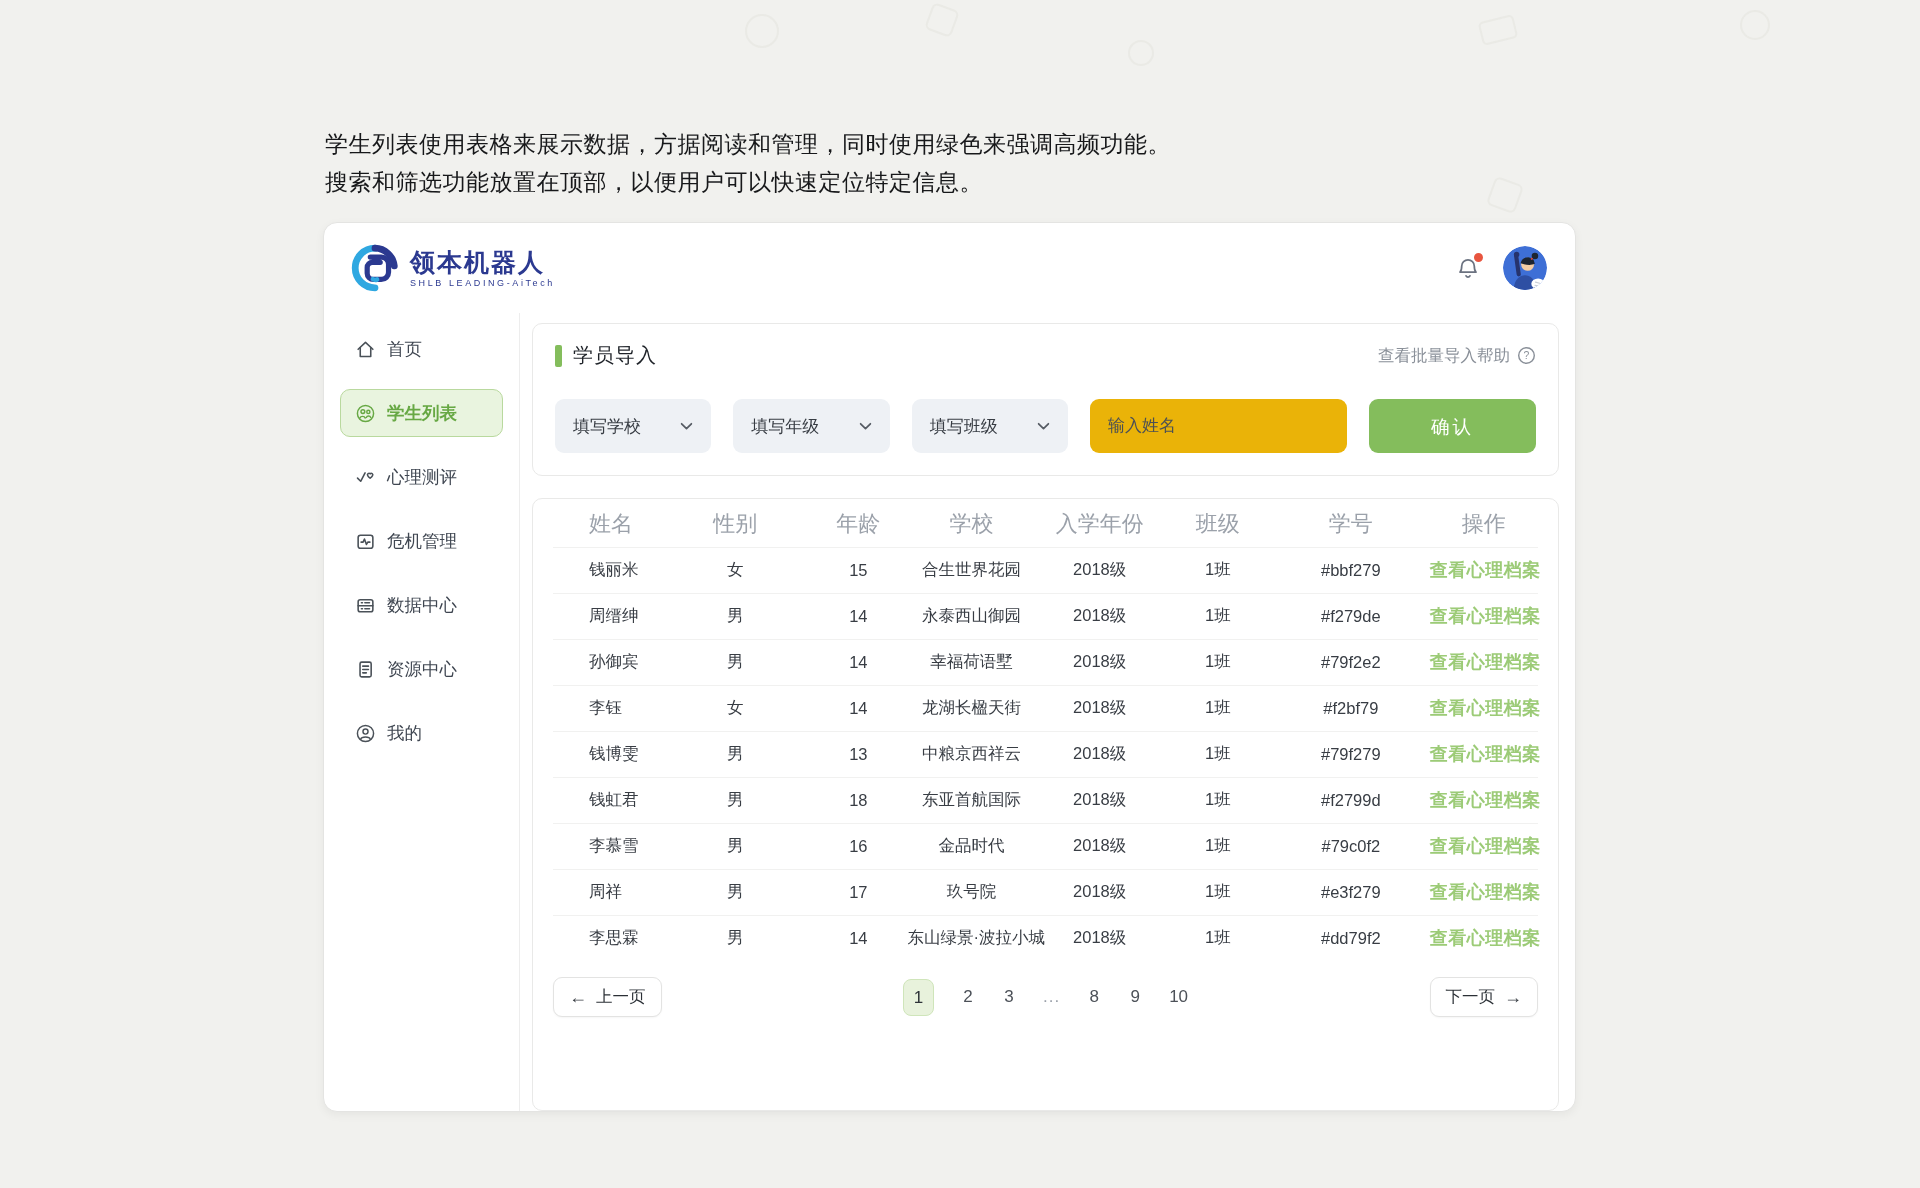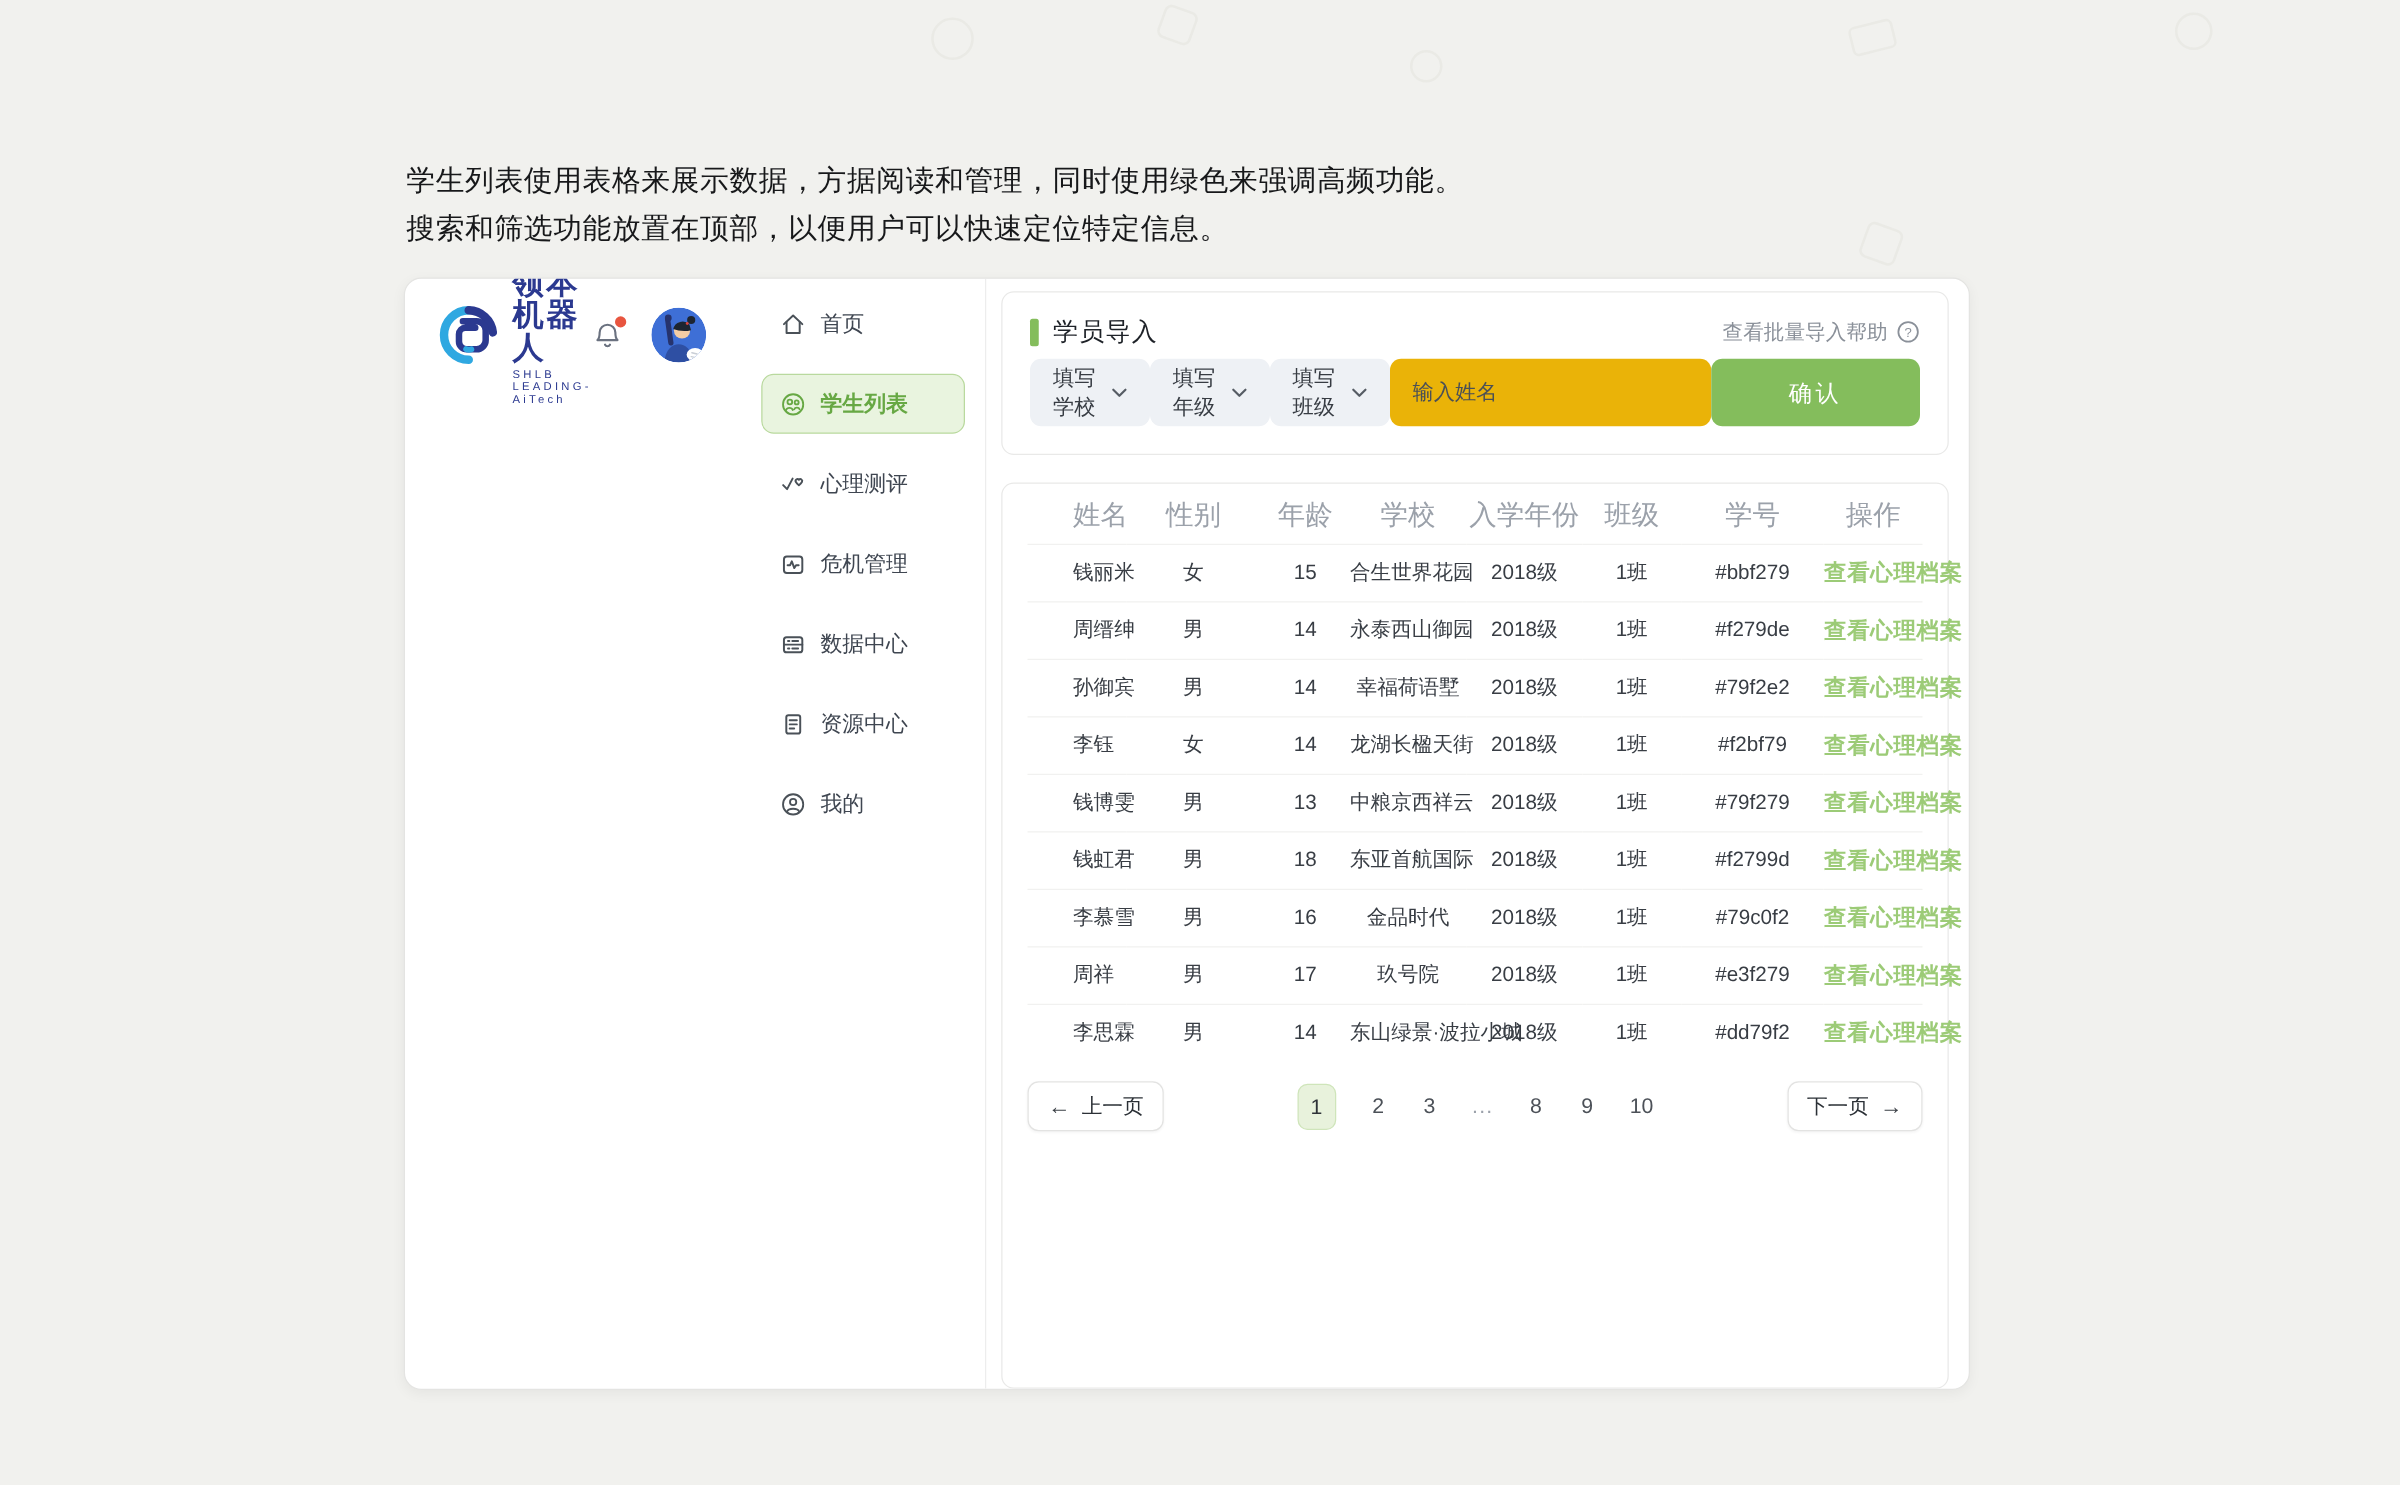--- a/index.html
+++ b/index.html
@@ -30,21 +30,21 @@
 
   .description{
     position:absolute;left:325px;top:125px;
     font-size:23px;line-height:38px;color:#17181a;letter-spacing:.5px;
   }
 
   .card{
     position:absolute;left:323px;top:222px;width:1253px;height:890px;
     background:#fff;border:1px solid #e4e4e2;border-radius:14px;
     box-shadow:0 3px 10px rgba(0,0,0,.05);
-    display:flex;flex-direction:row;overflow:hidden;
+    display:flex;flex-direction:column;overflow:hidden;
   }
   .card-header{
     height:90px;flex:0 0 90px;display:flex;align-items:center;
     padding:0 28px 0 26px;
   }
   .logo{display:flex;align-items:center;gap:10px;}
   .logo-text .cn{font-size:25px;font-weight:bold;color:var(--brand-navy);letter-spacing:2px;line-height:26px;}
   .logo-text .en{font-size:9px;color:var(--brand-navy);letter-spacing:2.6px;margin-top:3px;}
   .header-right{margin-left:auto;display:flex;align-items:center;gap:22px;}
   .bell-wrap{position:relative;width:26px;height:28px;cursor:pointer;}
@@ -65,21 +65,21 @@
   }
   .side-item.active .icn{color:var(--green-text);}
 
   .content{flex:1;padding:10px 16px 0 12px;display:flex;flex-direction:column;}
   .panel{border:1px solid #e9e9e8;border-radius:10px;background:#fff;}
   .import-panel{padding:18px 22px 22px;margin-bottom:22px;}
   .panel-title-row{display:flex;align-items:center;}
   .title-bar{width:7px;height:22px;border-radius:2px;background:var(--accent-green);margin-right:11px;}
   .panel-title{font-size:20px;font-weight:normal;color:#1e2228;letter-spacing:1px;}
   .help-link{margin-left:auto;display:flex;align-items:center;gap:7px;font-size:16.5px;color:#8a9099;cursor:pointer;}
-  .filter-row{display:flex;margin-top:8px;justify-content:center;}
+  .filter-row{display:flex;gap:22px;margin-top:30px;justify-content:center;}
   .select{
     flex:1;height:54px;background:#eef1f5;border-radius:9px;
     display:flex;align-items:center;justify-content:space-between;
     padding:0 18px;font-size:17px;color:#373c43;cursor:pointer;
   }
   .name-input{
     flex:1;height:54px;background:#eab308;border:none;border-radius:9px;
     padding:0 18px;font-size:17px;color:#373c43;outline:none;
     font-family:inherit;
   }

